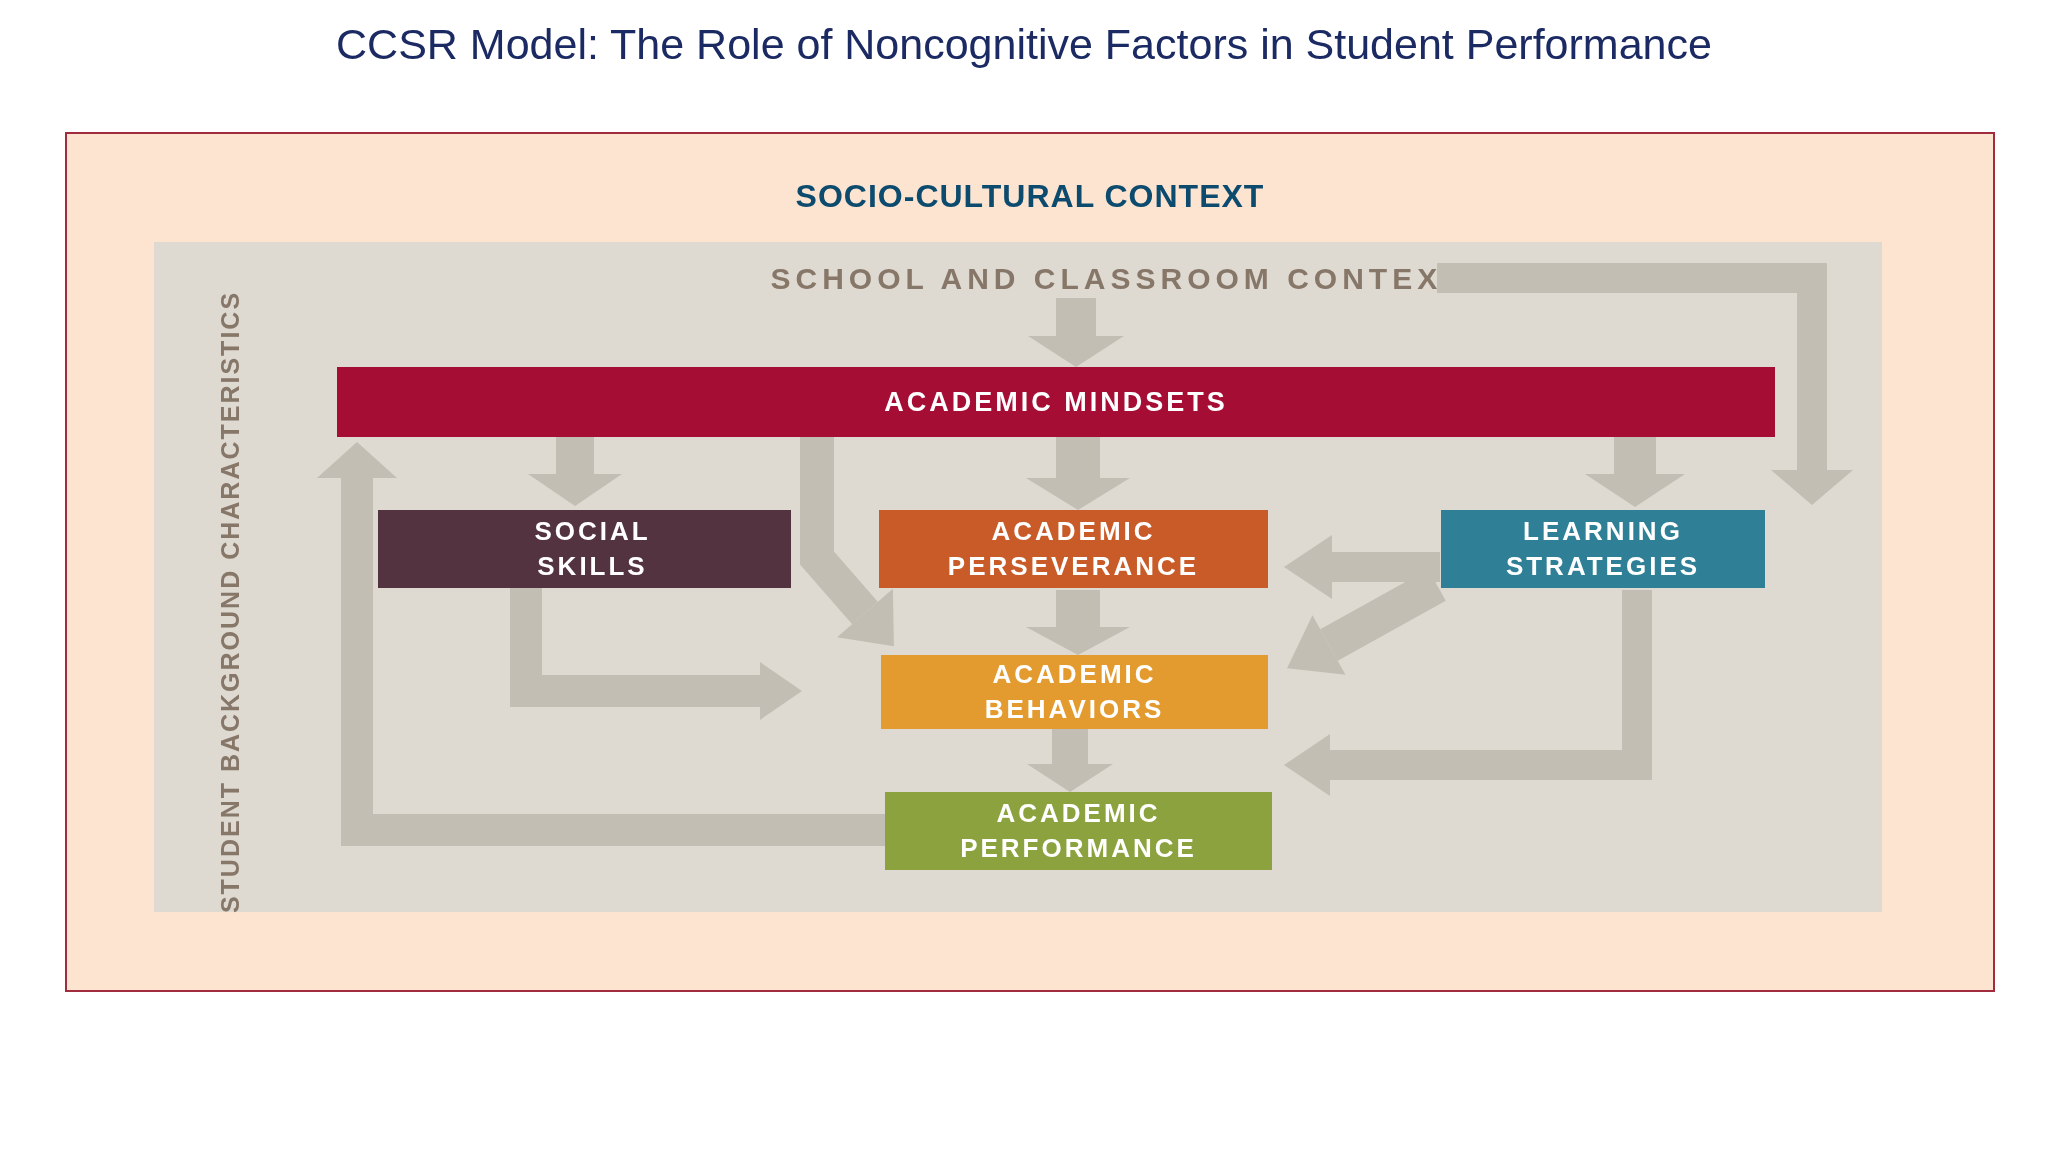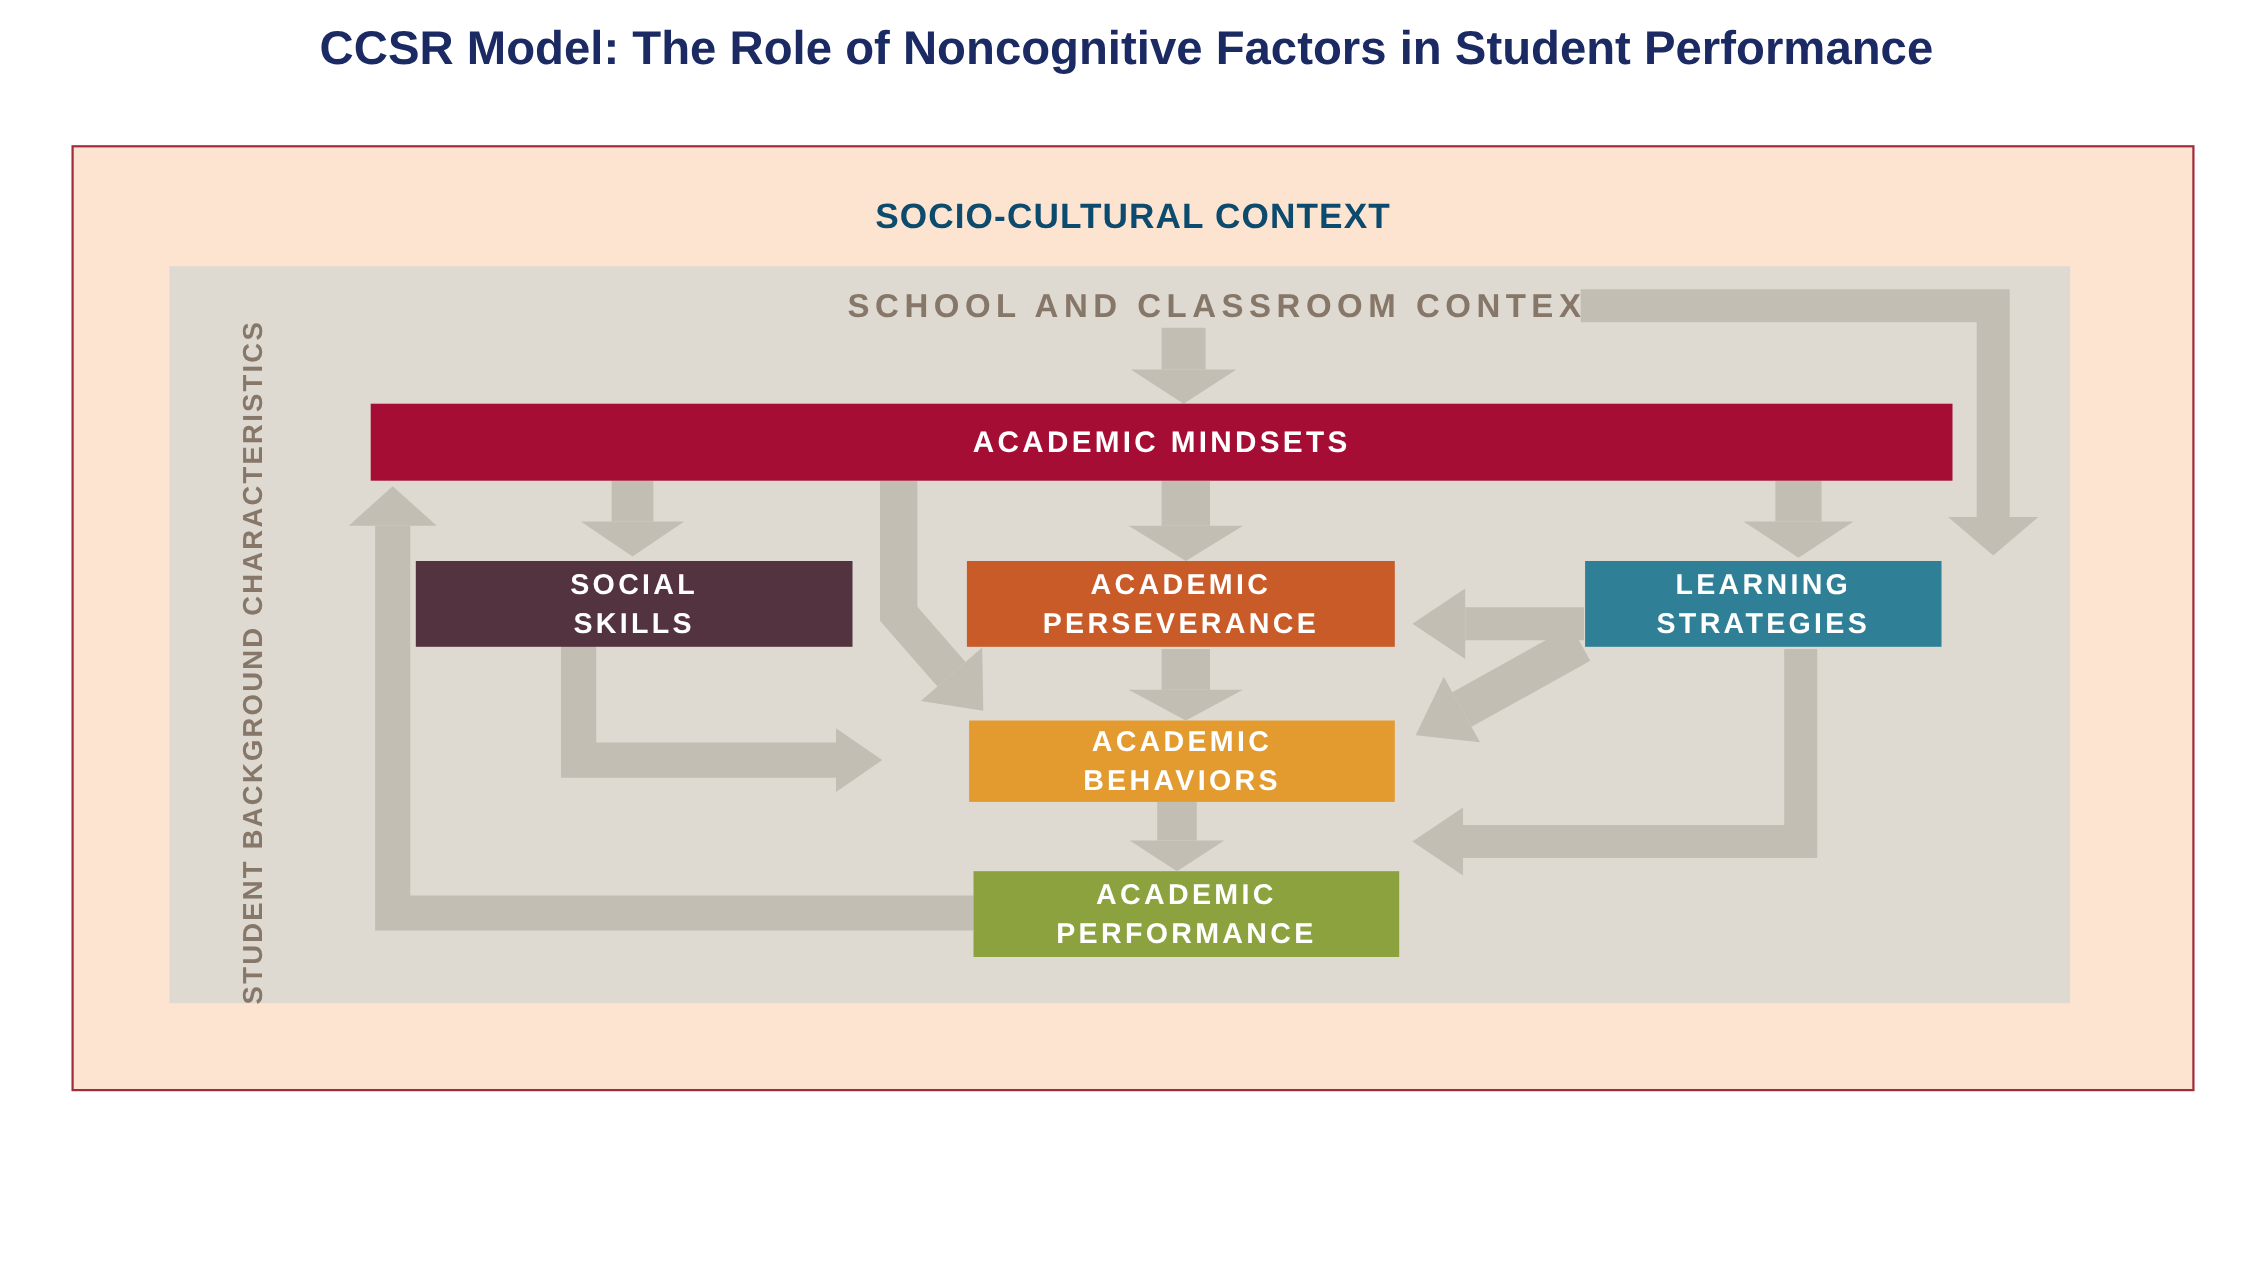--- a/index.html
+++ b/index.html
@@ -2,21 +2,21 @@
 <html><head>
 <meta charset="utf-8">
 <style>
   html,body{margin:0;padding:0;background:#ffffff;}
   .page{
     position:relative;width:2048px;height:1152px;background:#ffffff;
     font-family:"Liberation Sans",sans-serif;overflow:hidden;
   }
   .title{
     position:absolute;top:20px;left:0;width:100%;text-align:center;
-    font-size:43px;font-weight:bold;letter-spacing:0px;margin:0;
+    font-size:43px;font-weight:normal;letter-spacing:0px;margin:0;
   }
   .frame{
     position:absolute;left:65px;top:132px;width:1930px;height:860px;
     box-sizing:border-box;border:2px solid #a12c3e;background:#fce4d1;
   }
   .socio-label{
     position:absolute;top:44px;left:0;width:100%;text-align:center;
     font-size:32px;font-weight:bold;letter-spacing:1px;
   }
   .panel{
@@ -84,21 +84,21 @@
       <polygon points="1026,627 1130,627 1078,655" fill="#c3beb3"></polygon>
       <polyline points="1070,729 1070,764" fill="none" stroke="#c3beb3" stroke-width="36" stroke-linejoin="miter"></polyline>
       <polygon points="1027,764 1113,764 1070,792" fill="#c3beb3"></polygon>
       <polyline points="885,830 357,830 357,478" fill="none" stroke="#c3beb3" stroke-width="32" stroke-linejoin="miter"></polyline>
       <polygon points="397,478 317,478 357,442" fill="#c3beb3"></polygon>
     </svg>
 
   <div class="node node-mindsets" style="background: rgb(165, 13, 53); color: rgb(255, 255, 255);">
     <span>ACADEMIC MINDSETS</span>
   </div>
-  <div class="node node-social" style="background: rgb(84, 51, 64); color: rgb(255, 255, 255);">
+  <div class="node node-social" style="background: rgb(84, 51, 64); color: rgb(255, 255, 255); padding-left: 16px;">
     <span>SOCIAL
 SKILLS</span>
   </div>
   <div class="node node-perseverance" style="background: rgb(200, 91, 40); color: rgb(255, 255, 255);">
     <span>ACADEMIC
 PERSEVERANCE</span>
   </div>
   <div class="node node-learning" style="background: rgb(47, 128, 150); color: rgb(255, 255, 255);">
     <span>LEARNING
 STRATEGIES</span>

